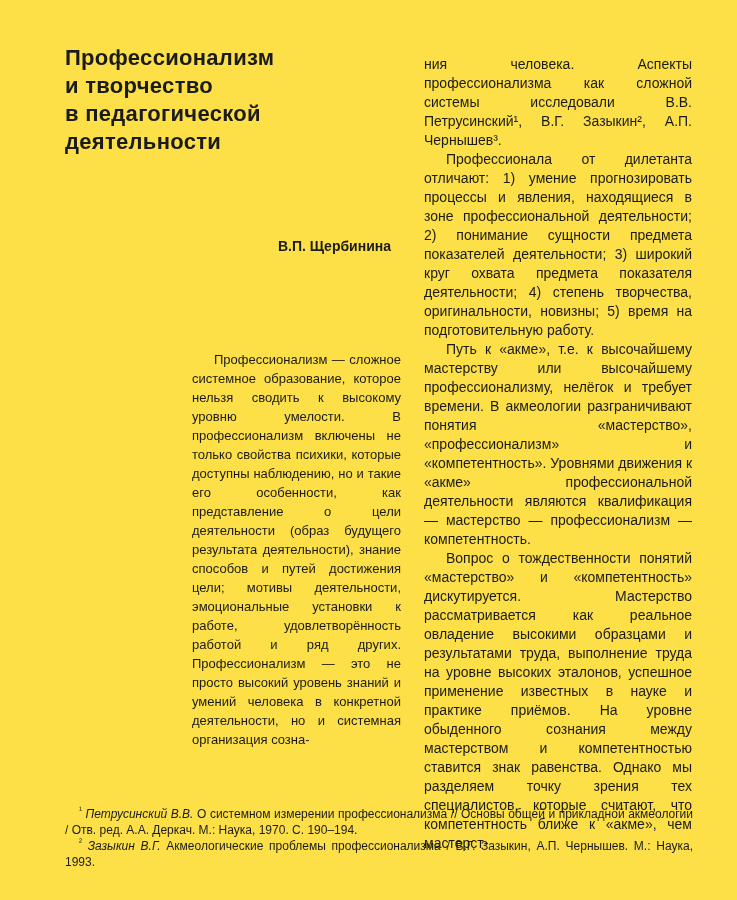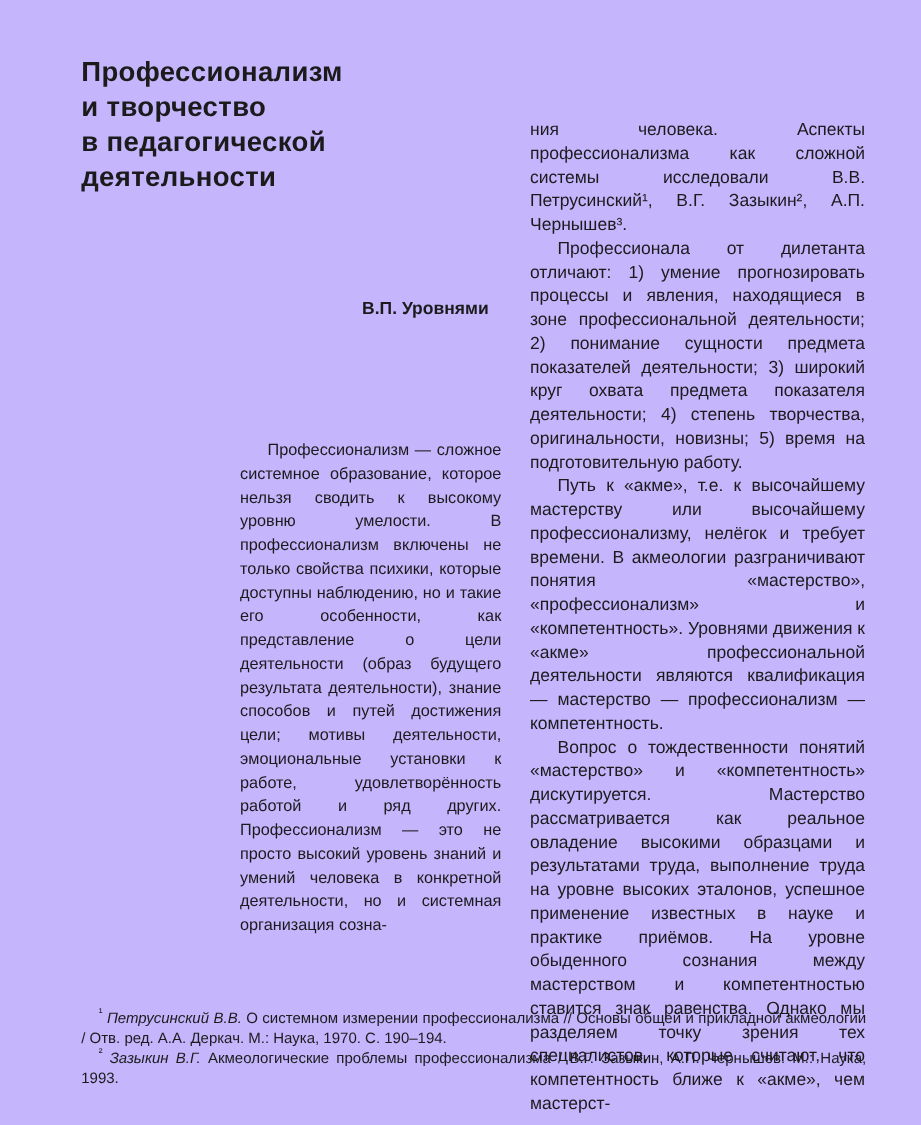--- a/index.html
+++ b/index.html
@@ -1,21 +1,21 @@
 <!DOCTYPE html>
 <html lang="ru"><head>
 <meta charset="utf-8">
 <style>
   * { margin: 0; padding: 0; box-sizing: border-box; }
   html, body { background: #ffffff; }
   .page {
     position: relative;
     width: 737px;
     height: 900px;
-    background: #c4b5fd;
+    background: #fde047;
     font-family: "Liberation Sans", "DejaVu Sans", sans-serif;
     color: #1b1b1b;
     overflow: hidden;
   }
   .title {
     position: absolute;
     left: 65px;
     top: 44px;
     width: 345px;
     font-size: 22px;
@@ -47,21 +47,20 @@
   }
   .right-col {
     position: absolute;
     left: 424px;
     top: 55px;
     width: 268px;
     font-size: 14px;
     line-height: 19px;
     text-align: justify;
     hyphens: auto;
-    margin-top: 39px;
     -webkit-hyphens: auto;
   }
   .right-col p { text-indent: 22px; }
   .right-col p.cont { text-indent: 0; }
   .footnotes {
     position: absolute;
     left: 65px;
     top: 806px;
     width: 628px;
     font-size: 12px;
@@ -75,21 +74,21 @@
 </head>
 <body>
 
 <div class="page">
 
   <h1 class="title">Профессионализм
 и творчество
 в педагогической
 деятельности</h1>
 
-  <div class="author">В.П. Уровнями</div>
+  <div class="author">В.П. Щербинина</div>
 
   <p class="left-body">Профессионализм — сложное системное образование, которое нельзя сводить к высокому уровню умелости. В профессионализм включены не только свойства психики, которые доступны наблюдению, но и такие его особенности, как представление о цели деятельности (образ будущего результата деятельности), знание способов и путей достижения цели; мотивы деятельности, эмоциональные установки к работе, удовлетворённость работой и ряд других. Профессионализм — это не просто высокий уровень знаний и умений человека в конкретной деятельности, но и системная организация созна-</p>
 
   <div class="right-col">
     <p class="cont">ния человека. Аспекты профессионализма как сложной системы исследовали В.В. Петрусинский¹, В.Г. Зазыкин², А.П. Чернышев³.</p>
     <p>Профессионала от дилетанта отличают: 1) умение прогнозировать процессы и явления, находящиеся в зоне профессиональной деятельности; 2) понимание сущности предмета показателей деятельности; 3) широкий круг охвата предмета показателя деятельности; 4) степень творчества, оригинальности, новизны; 5) время на подготовительную работу.</p>
     <p>Путь к «акме», т.е. к высочайшему мастерству или высочайшему профессионализму, нелёгок и требует времени. В акмеологии разграничивают понятия «мастерство», «профессионализм» и «компетентность». Уровнями движения к «акме» профессиональной деятельности являются квалификация — мастерство — профессионализм — компетентность.</p>
     <p>Вопрос о тождественности понятий «мастерство» и «компетентность» дискутируется. Мастерство рассматривается как реальное овладение высокими образцами и результатами труда, выполнение труда на уровне высоких эталонов, успешное применение известных в науке и практике приёмов. На уровне обыденного сознания между мастерством и компетентностью ставится знак равенства. Однако мы разделяем точку зрения тех специалистов, которые считают, что компетентность ближе к «акме», чем мастерст-</p>
   </div>
 

